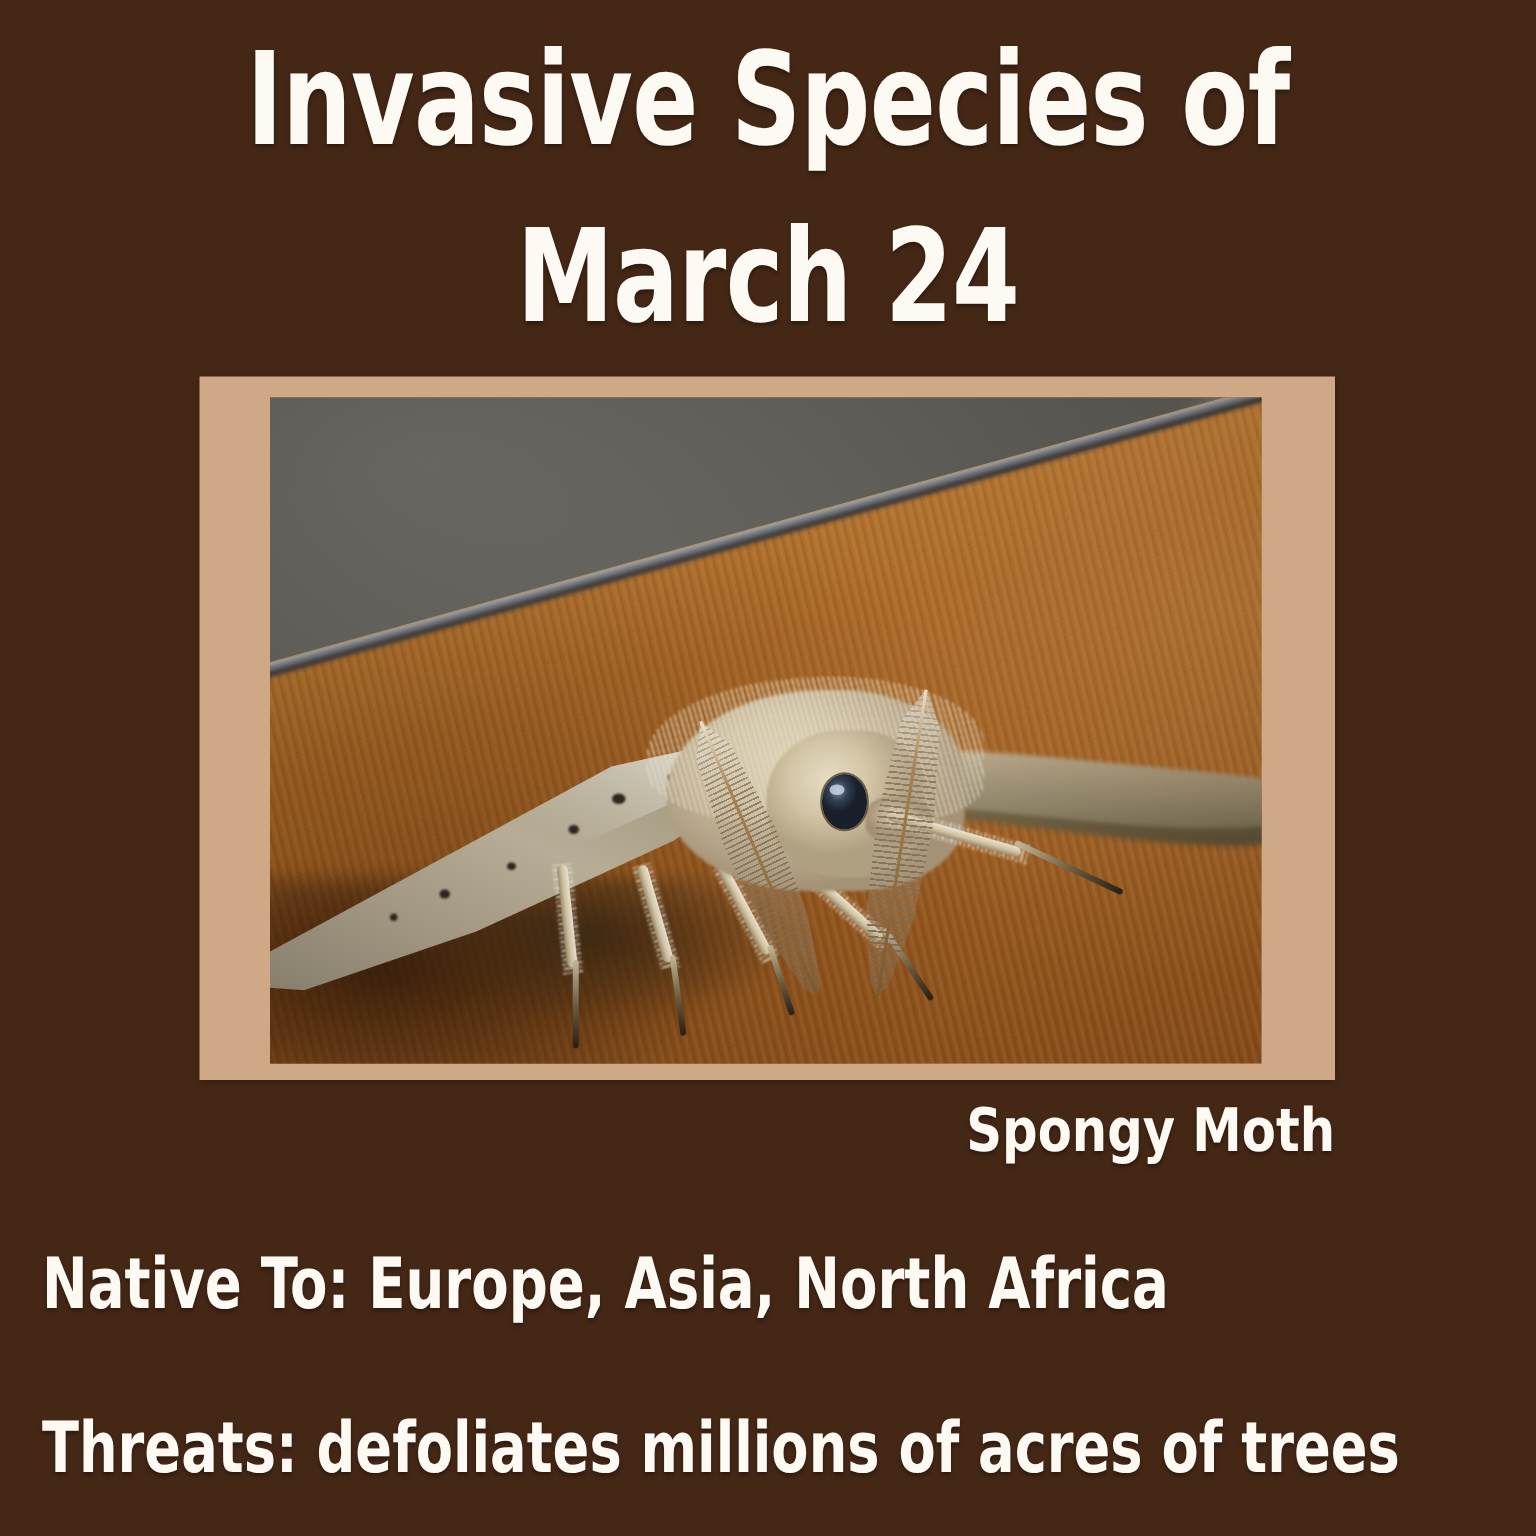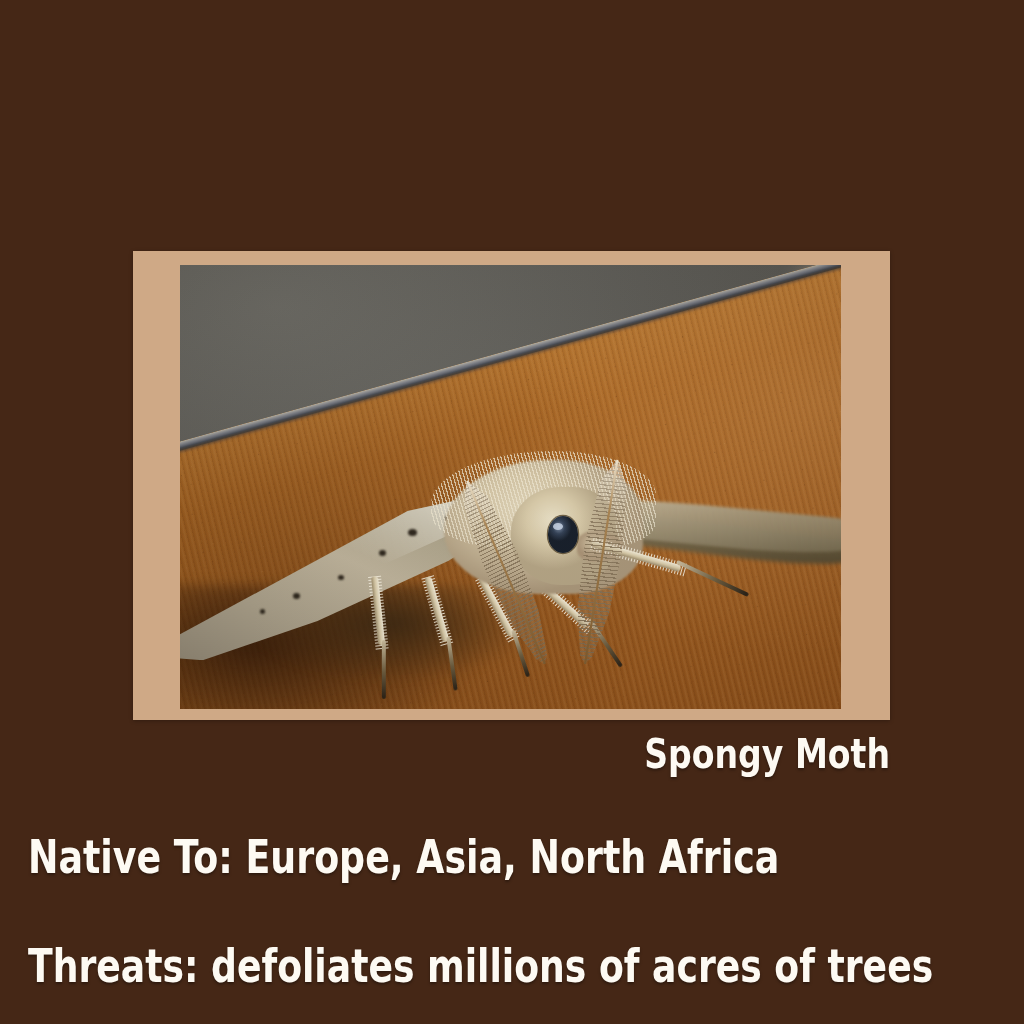--- a/index.html
+++ b/index.html
@@ -402,20 +402,24 @@
     transform-origin: left center;
   }
   .fact-native  { top: 829px; font-size: 47px; transform: scaleX(0.86); }
   .fact-threats { top: 938px; font-size: 47px; transform: scaleX(0.855); }
 </style>
 </head>
 <body>
 
 <div class="poster">
 
+  <div class="title-block">
+    <div class="title-line">Invasive Species of</div>
+    <div class="title-line">March 24</div>
+  </div>
 
   <div class="frame">
     <div class="photo">
       <div class="scene">
 
         <div class="bg-slate"></div>
         <div class="bg-haze-right"></div>
         <div class="bg-haze-left"></div>
 
         <div class="plank">

